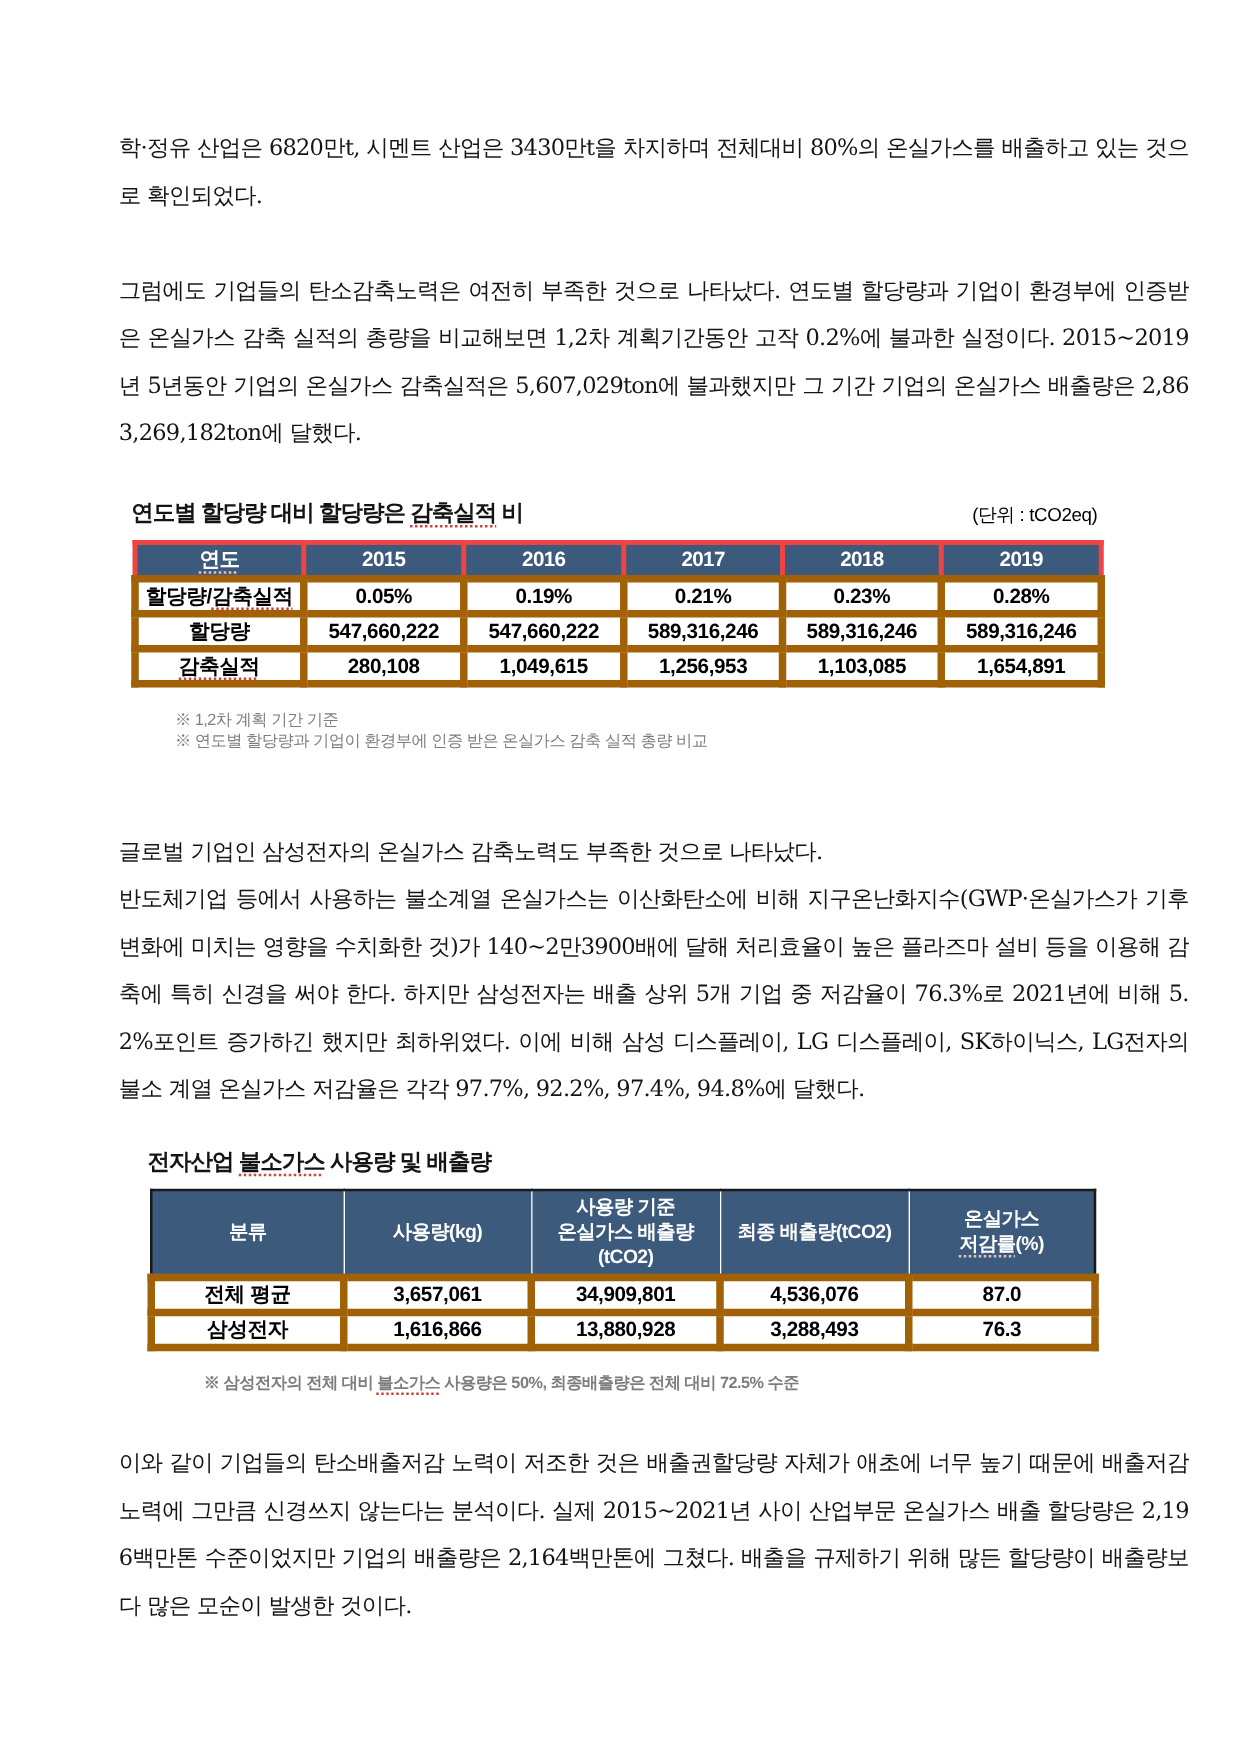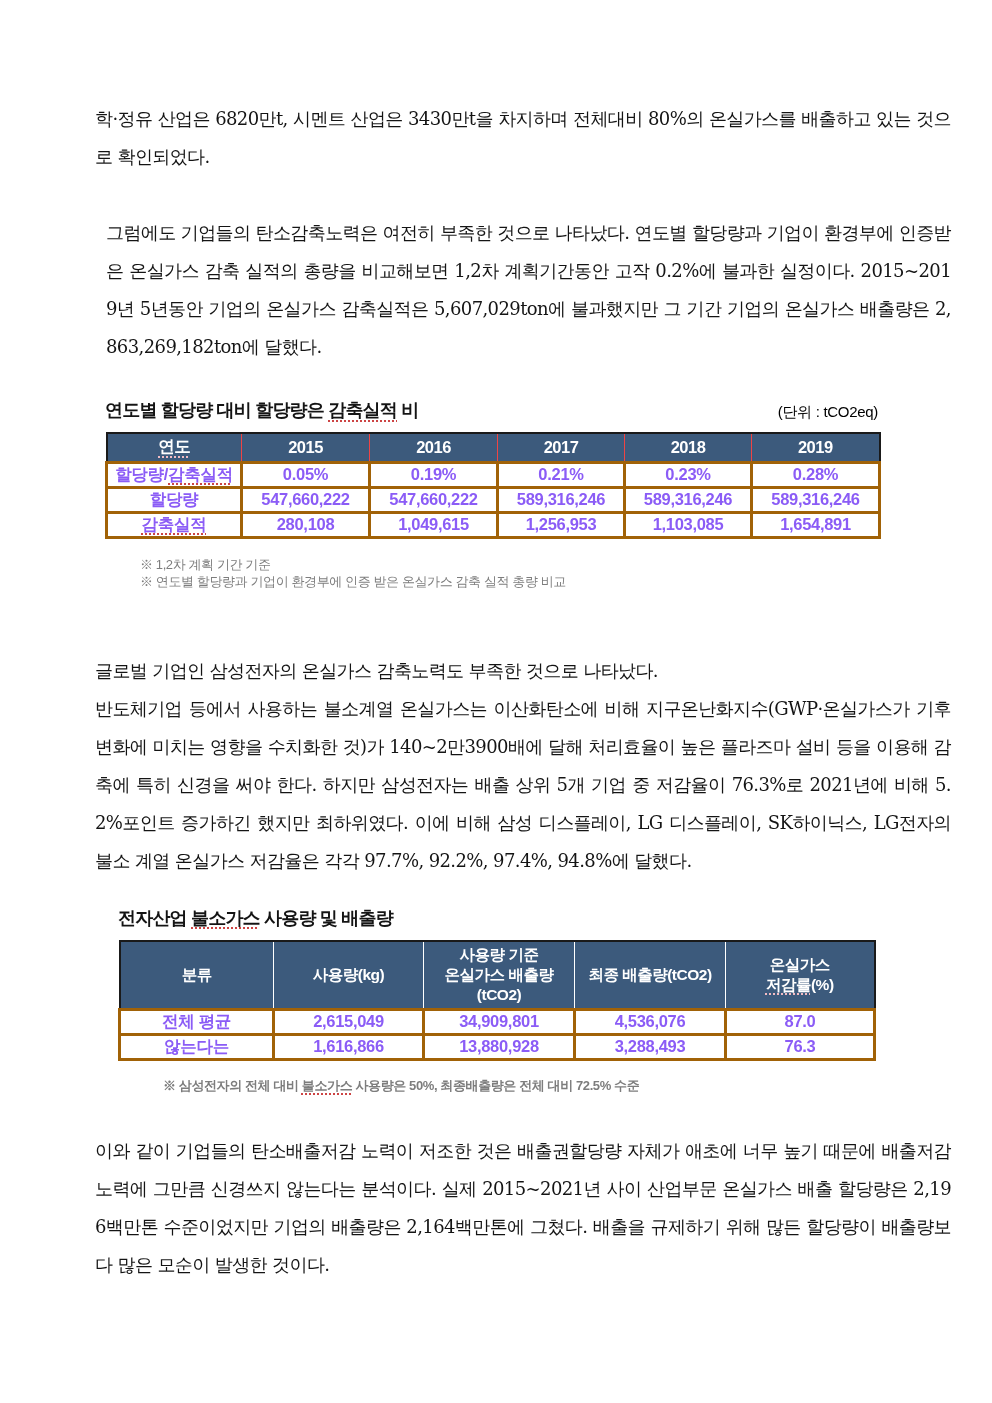--- a/index.html
+++ b/index.html
@@ -5,46 +5,46 @@
   * { margin:0; padding:0; box-sizing:border-box; }
   html,body { background:#ffffff; }
   body { width:992px; font-family:"DejaVu Serif", serif; }
   .page { position:relative; width:992px; height:1403px; background:#fff; padding:100px 41px 0 95px; overflow:hidden; }
 
   .body-text {
     font-size:18px; line-height:38px; color:#141414;
     text-align:justify; letter-spacing:-0.6px; word-break:break-all;
     font-family:"DejaVu Serif", serif;
   }
-  .p2 { margin-top:38px;margin-left:11px; }
+  .p2 { margin-top:38px; }
   .p3a { margin-top:62px; }
   .p4 { margin-top:38px; }
 
   .table-block1 { margin:32px 0 0 10px; width:773px; }
   .table-block2 { margin:26px 0 0 23px; width:839px; }
 
   .table-title-row { display:flex; justify-content:space-between; align-items:flex-end; margin-bottom:10px; }
   .table-title {
     font-family:"Liberation Sans", sans-serif; font-size:18px; font-weight:700;
     color:#141414; letter-spacing:-0.8px;
   }
   .unit-label { font-family:"Liberation Sans", sans-serif; font-size:15px; color:#000000; letter-spacing:-0.3px; }
 
   table { border-collapse:collapse; table-layout:fixed; font-family:"Liberation Sans", sans-serif; }
   .data-table { border:2px solid #1a1a1a; }
   .data-table th {
     background:#3c5a7c; color:#ffffff; font-weight:700; text-align:center; vertical-align:middle;
     letter-spacing:-0.5px;
   }
   .data-table td {
-    border:3px solid #a16207; text-align:center; vertical-align:middle;
-    color:#8b5cf6; font-weight:600; letter-spacing:-0.3px;
+    border:6px solid #a16207; text-align:center; vertical-align:middle;
+    color:#000000; font-weight:600; letter-spacing:-0.3px;
   }
   .t1-table { width:773px; }
-  .t1-table th { border:1px solid #ef4444; font-size:16.5px; height:29px; }
+  .t1-table th { border:4px solid #ef4444; font-size:16.5px; height:29px; }
   .t1-table td { font-size:16.5px; height:25px; }
   .t2-table { width:755px; }
   .t2-table th { border:1px solid #ffffff; border-bottom:1px solid #1a1a1a; font-size:15.5px; line-height:20px; padding:3px 2px; }
   .t2-table td { font-size:16.5px; height:24px; }
   .row-label { font-weight:700; }
 
   .sp-dark {
     text-decoration:underline dotted #cc4444;
     text-decoration-thickness:2px; text-underline-offset:4px;
   }
@@ -149,27 +149,27 @@
           <th>분류</th>
           <th>사용량(kg)</th>
           <th><span>사용량 기준</span><br><span>온실가스 배출량</span><br><span>(tCO2)</span></th>
           <th>최종 배출량(tCO2)</th>
           <th><span>온실가스</span><br><span class="sp-light">저감률</span><span>(%)</span></th>
         </tr>
       </thead>
       <tbody>
         <tr>
           <td class="row-label">전체 평균</td>
-          <td>2,615,049</td>
+          <td>3,657,061</td>
           <td>34,909,801</td>
           <td>4,536,076</td>
           <td>87.0</td>
         </tr>
         <tr>
-          <td class="row-label">않는다는</td>
+          <td class="row-label">삼성전자</td>
           <td>1,616,866</td>
           <td>13,880,928</td>
           <td>3,288,493</td>
           <td>76.3</td>
         </tr>
       </tbody>
     </table>
 
     <div class="footnotes2">
       <div class="footnote"><span>※ 삼성전자의 전체 대비 </span><span class="sp-dark">불소가스</span><span> 사용량은 50%, 최종배출량은 전체 대비 72.5% 수준</span></div>

